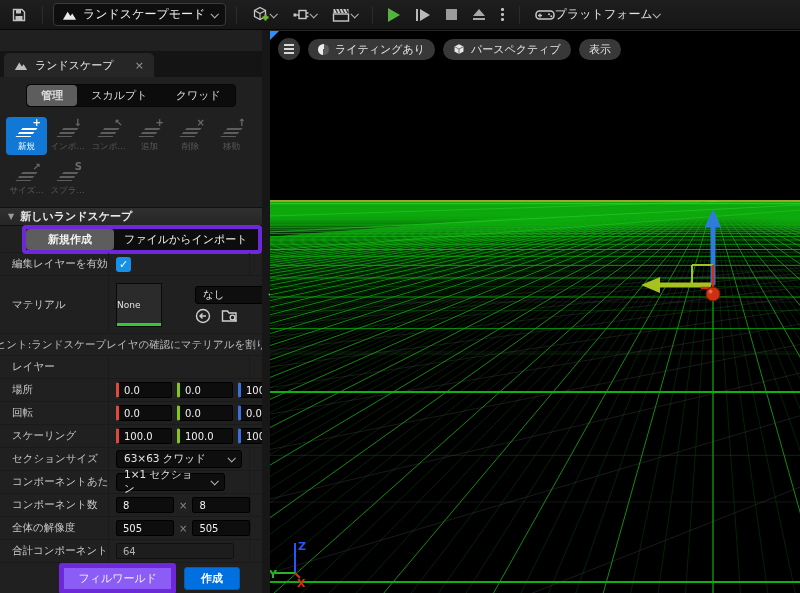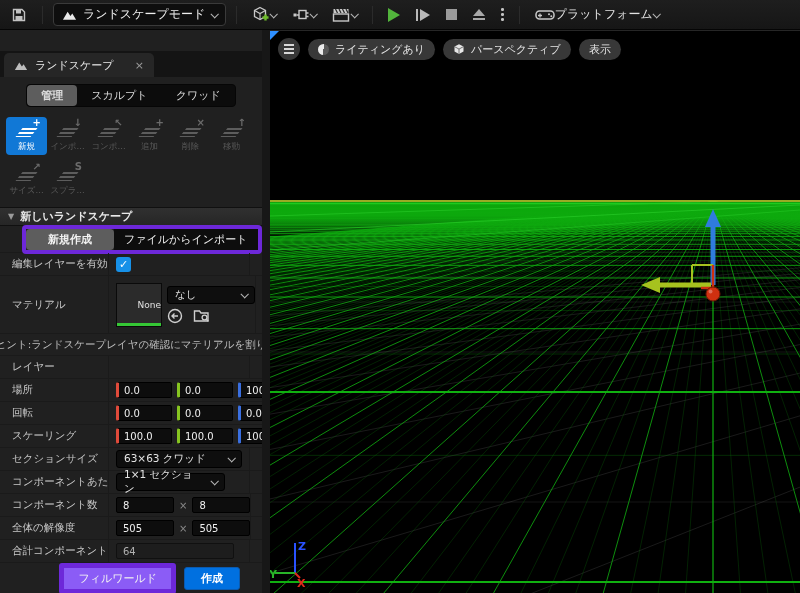--- a/index.html
+++ b/index.html
@@ -78,23 +78,23 @@
   .checkbox{width:15px;height:15px;border-radius:3px;display:flex;align-items:center;justify-content:center;
     color:#fff;font-size:11px;font-weight:bold;}
   
   .toggle-row{height:27px;display:flex;align-items:center;padding-left:22px;border-bottom:1px solid #1a1a1a;flex:none;}
   .toggle{display:flex;border-radius:4px;overflow:hidden;border:4px solid #6d28d9;}
   .tg{font-size:11px;padding:3px 10px;color:#f2f2f2;background:#0d0d0d;white-space:nowrap;}
   .tg.active{background:#5d5d5d;border-radius:4px;font-weight:bold;padding:3px 22px;}
   
   .mat-row{height:58px;align-items:center;}
   .thumb{width:46px;height:44px;background:#2b2b2b;border:1px solid #0a0a0a;position:relative;flex:none;
-    display:flex;align-items:center;justify-content:flex-end;font-size:9px;color:#e0e0e0;}
+    display:flex;align-items:center;justify-content:flex-start;font-size:9px;color:#e0e0e0;}
   .thumb .under{position:absolute;left:0;right:0;bottom:0;height:3px;}
-  .mat-right{display:flex;flex-direction:column;gap:4px;}
+  .mat-right{display:flex;flex-direction:column;gap:4px;margin-left:28px;}
   .mat-icons{display:flex;gap:10px;align-items:center;}
   .hint-row{height:22px;display:flex;align-items:center;justify-content:center;font-size:10.5px;
     color:#bdbdbd;border-bottom:1px solid #1a1a1a;flex:none;white-space:nowrap;overflow:hidden;}
   
   .foot-row{height:30px;display:flex;align-items:center;justify-content:flex-end;gap:8px;
     padding-right:22px;flex:none;}
   .btn-dark{background:#8b5cf6;border:5px solid #6d28d9;border-radius:3px;color:#f2f2f2;
     font-size:11px;padding:3px 14px;}
   .btn-accent{border:1px solid #0a5ab0;border-radius:3px;color:#fff;font-size:11px;padding:3px 16px;font-weight:bold;}
   .panel-rest{flex:1;background:#1d1d1d;}

